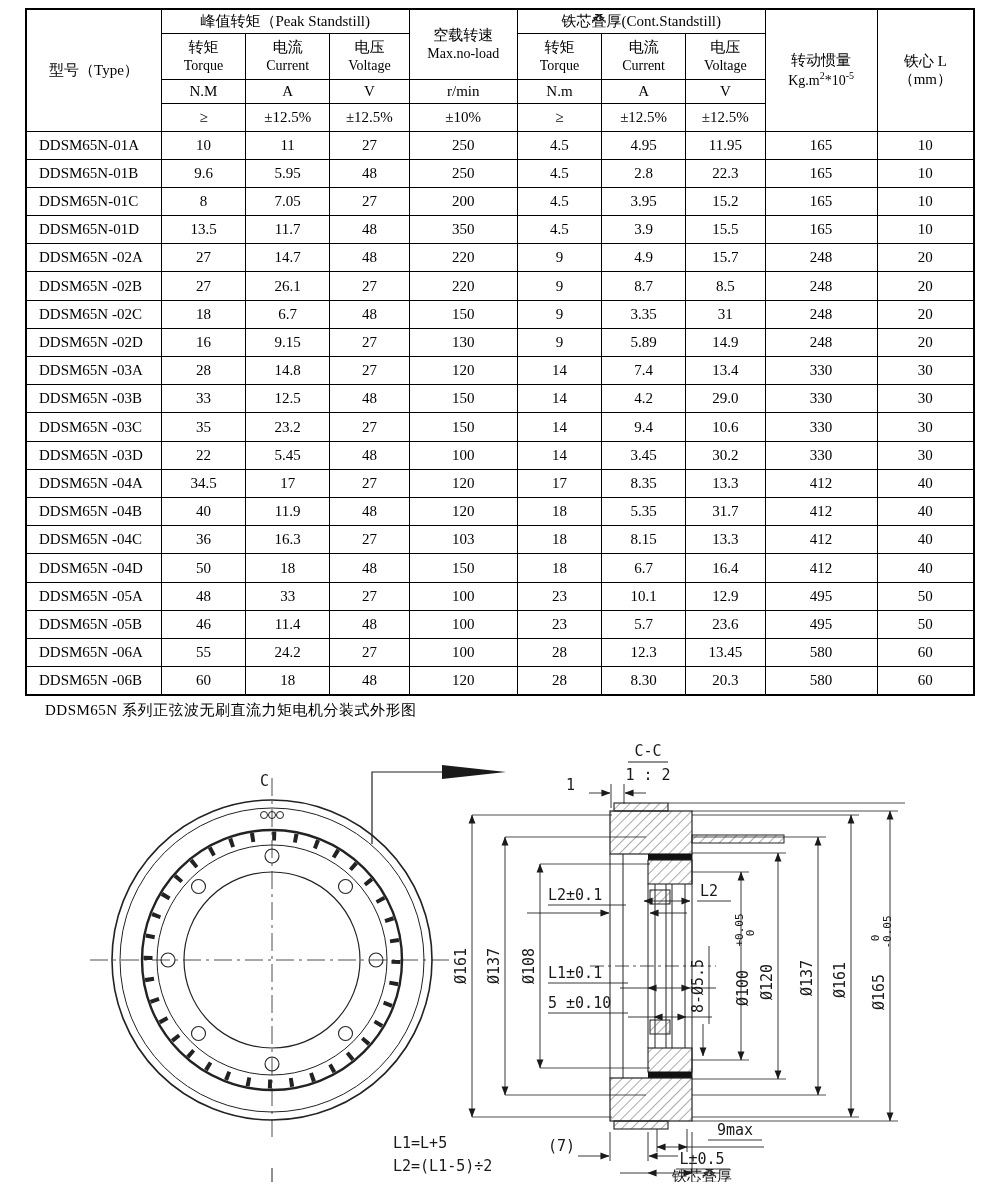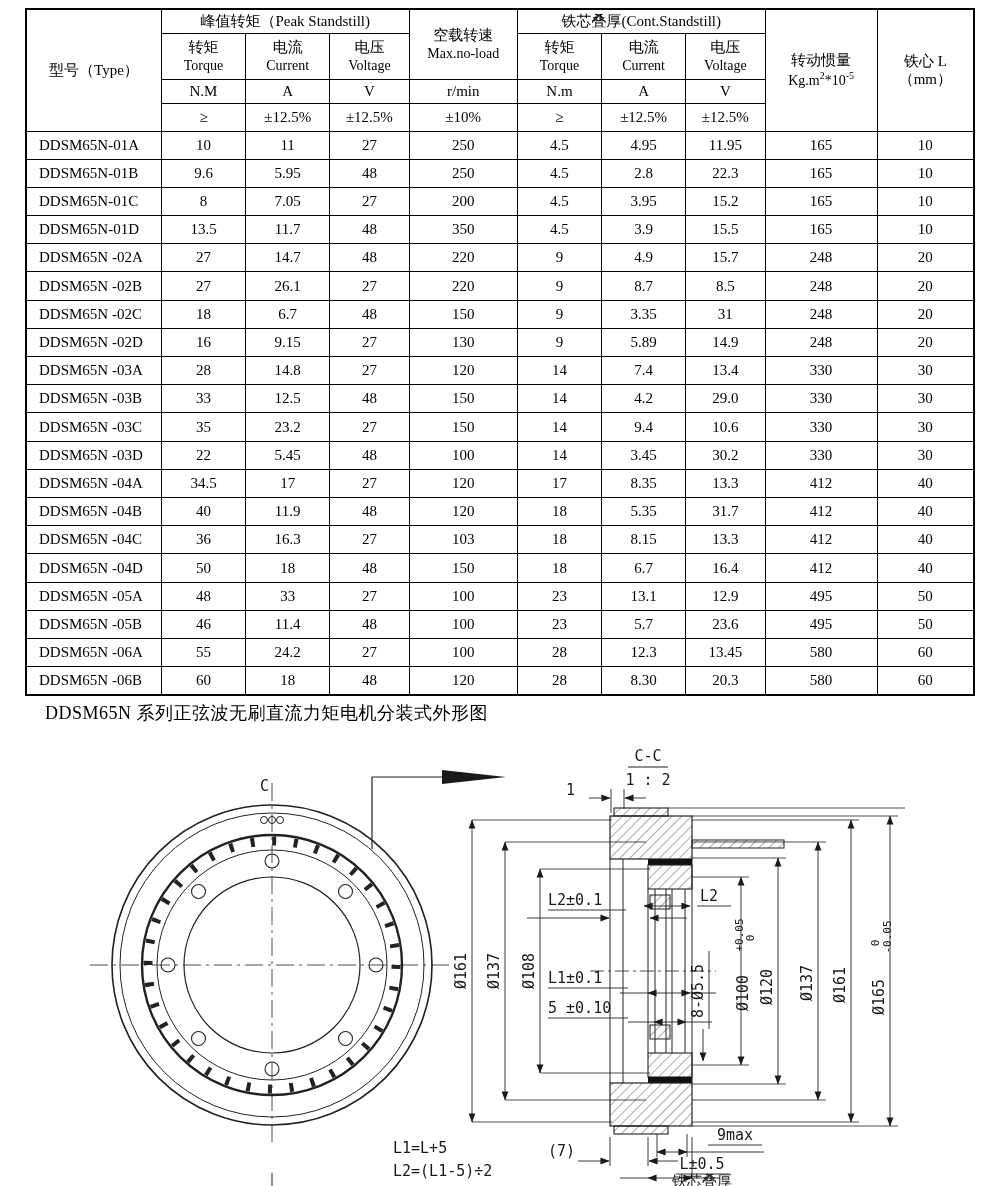--- a/index.html
+++ b/index.html
@@ -9,21 +9,21 @@
   table.spec td,table.spec th{border:1px solid #000;padding:0;font-weight:normal;vertical-align:middle;text-align:center;font-size:15px;line-height:1.25;}
   thead .zh{display:block;font-size:15px;}
   thead .en{display:block;font-size:14px;}
   .h-group{height:24px;}
   .h-name{height:46px;}
   .h-unit{height:24px;}
   .h-tol{height:28px;}
   tbody td{height:27.2px;font-size:15px;}
   tbody td.model{text-align:left;padding-left:12px;}
   sup{font-size:10px;}
-  .caption{margin:5px 16px 0 45px;font-size:18px;letter-spacing:.5px;}
+  .caption{margin:5px 16px 0 45px;font-size:15px;letter-spacing:.5px;}
   svg text{font-family:"DejaVu Sans Mono","Liberation Mono",monospace;fill:#1a1a1a;}
   svg .dim{font-size:15px;}
   svg .small{font-size:11px;}
   svg .zh{font-size:15px;font-family:"Liberation Serif","DejaVu Serif",serif;}
   svg line,svg circle,svg path,svg rect,svg polyline{vector-effect:none;}
 </style>
 </head>
 <body>
 
 <div class="page">
@@ -297,21 +297,21 @@
       <td>412</td>
       <td>40</td>
     </tr>
         <tr>
       <td class="model">DDSM65N -05A</td>
       <td>48</td>
       <td>33</td>
       <td>27</td>
       <td>100</td>
       <td>23</td>
-      <td>13.1</td>
+      <td>10.1</td>
       <td>12.9</td>
       <td>495</td>
       <td>50</td>
     </tr>
         <tr>
       <td class="model">DDSM65N -05B</td>
       <td>46</td>
       <td>11.4</td>
       <td>48</td>
       <td>100</td>

